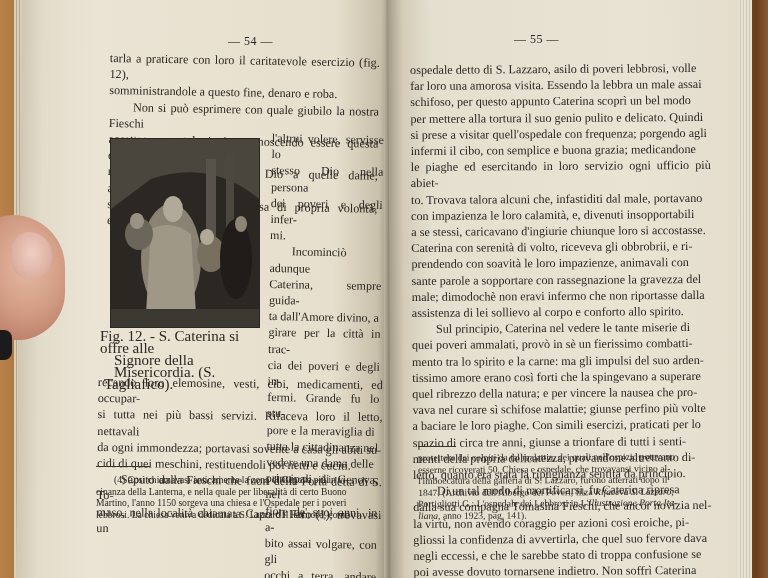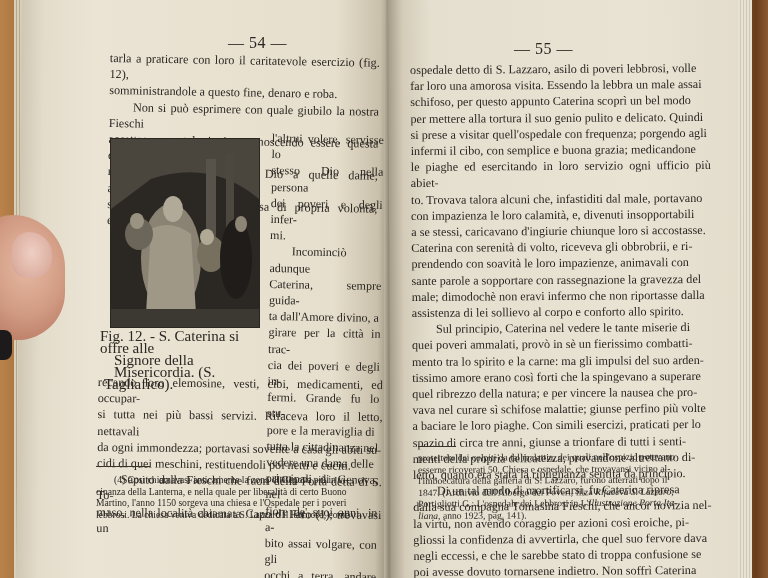--- a/index.html
+++ b/index.html
@@ -13,21 +13,21 @@
        transform:rotate(0.6deg);transform-origin:top left;}
   .page-right{position:absolute;left:388px;top:-4px;width:360px;height:590px;
        background:linear-gradient(90deg,#a59c88 0%,#d4ccb9 4%,#e5dfcf 12%,#e9e3d4 70%,#e3dccb 100%);
        transform:rotate(-0.3deg);transform-origin:top left;}
   .page-edges{position:absolute;left:738px;top:0;width:14px;height:578px;
        background:repeating-linear-gradient(90deg,#e8e2d3 0 2px,#cfc8b6 2px 3px);}
   .gutter{position:absolute;left:384px;top:0;width:10px;height:578px;
        background:linear-gradient(90deg,#bfb6a2,#8f8775 50%,#b5ac98);}
   .left-edge{position:absolute;left:14px;top:0;width:14px;height:578px;
        background:repeating-linear-gradient(90deg,#d9cfb9 0 2px,#b3a78d 2px 3px);}
-  .folio{position:absolute;font-size:16px;letter-spacing:0.5px;}
+  .folio{position:absolute;font-size:12px;letter-spacing:0.5px;}
   .text{position:absolute;font-size:12.2px;line-height:16.2px;text-align:justify;}
   .text p{margin:0;}
   .indent{text-indent:24px;}
   .fn{position:absolute;font-size:9.6px;line-height:11.6px;text-align:justify;}
   .fn-rule{position:absolute;height:1px;background:#3a332c;}
   .figure{position:absolute;left:110px;top:138px;width:148px;height:188px;
        background:radial-gradient(ellipse at 40% 45%,#8a8376 0%,#5d574e 30%,#34302b 65%,#1e1b18 100%);
        border:1px solid #2a2622;}
   .figure svg{width:100%;height:100%;display:block;}
   .caption{position:absolute;left:100px;top:330px;width:160px;font-size:15px;line-height:12px;}
@@ -118,21 +118,21 @@
   <p style="margin:0;text-indent:18px;">(4) Così chiamavasi anticamente la zona di Genova più in vi-</p>
   <p style="margin:0;">cinanza della Lanterna, e nella quale per liberalità di certo Buono</p>
   <p style="margin:0;">Martino, l'anno 1150 sorgeva una chiesa e l'Ospedale per i poveri</p>
   <p style="margin:0;">lebbrosi. La chiesa veniva dedicata a S. Lazzaro il lebbroso, come</p>
 </div>
 
 <div class="gutter"></div>
 
 <div class="page-right"></div>
 <div class="page-edges"></div>
-<div class="folio" style="left:514px;top:40px;">— 55 —</div>
+<div class="folio" style="left:514px;top:32px;">— 55 —</div>
 
 <div class="text" style="left:410px;top:62px;width:300px;transform:rotate(-0.4deg);transform-origin:left top;">
   <p>ospedale detto di S. Lazzaro, asilo di poveri lebbrosi, volle</p>
   <p>far loro una amorosa visita. Essendo la lebbra un male assai</p>
   <p>schifoso, per questo appunto Caterina scoprì un bel modo</p>
   <p>per mettere alla tortura il suo genio pulito e delicato. Quindi</p>
   <p>si prese a visitar quell'ospedale con frequenza; porgendo agli</p>
   <p>infermi il cibo, con semplice e buona grazia; medicandone</p>
   <p>le piaghe ed esercitando in loro servizio ogni ufficio più abiet-</p>
   <p>to. Trovava talora alcuni che, infastiditi dal male, portavano</p>

